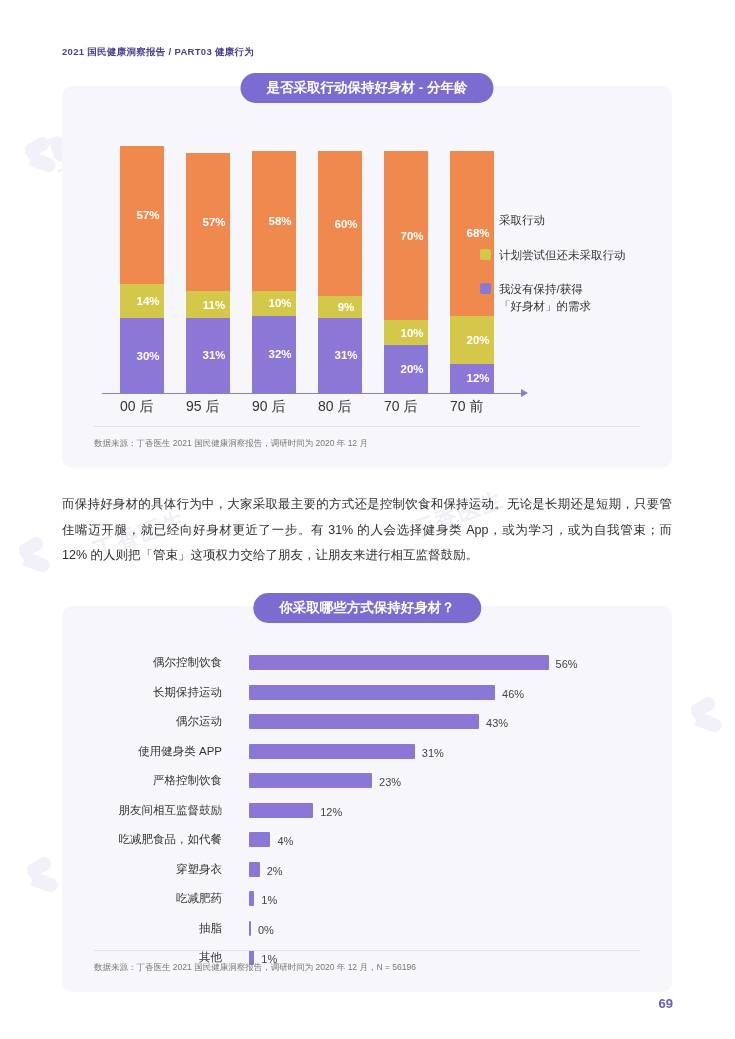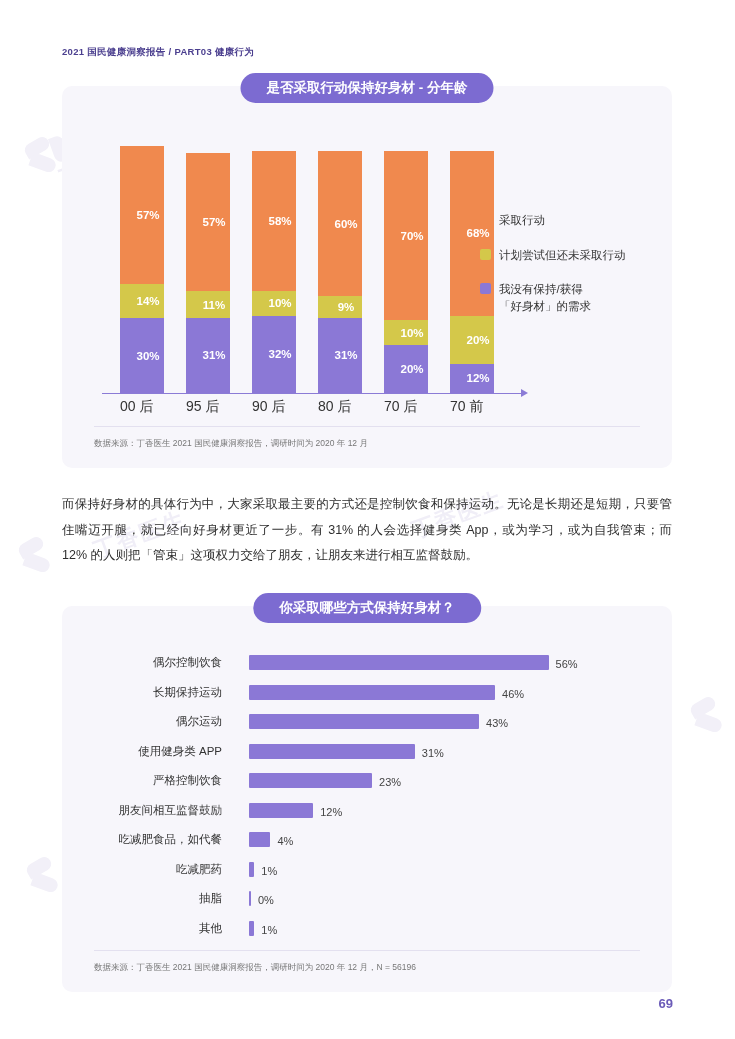--- a/index.html
+++ b/index.html
@@ -389,20 +389,27 @@
         </div>
       </div>
       <div class="hrow">
         <div class="hlabel">吃减肥食品，如代餐</div>
         <div class="hbar-wrap">
           <div class="hbar" style="width: 21.4px; background: rgb(139, 120, 214);"></div>
           <div class="hval">4%</div>
         </div>
       </div>
       <div class="hrow">
+        <div class="hlabel">穿塑身衣</div>
+        <div class="hbar-wrap">
+          <div class="hbar" style="width: 10.7px; background: rgb(139, 120, 214);"></div>
+          <div class="hval">2%</div>
+        </div>
+      </div>
+      <div class="hrow">
         <div class="hlabel">吃减肥药</div>
         <div class="hbar-wrap">
           <div class="hbar" style="width: 5.35px; background: rgb(139, 120, 214);"></div>
           <div class="hval">1%</div>
         </div>
       </div>
       <div class="hrow">
         <div class="hlabel">抽脂</div>
         <div class="hbar-wrap">
           <div class="hbar" style="width: 2px; background: rgb(139, 120, 214);"></div>

